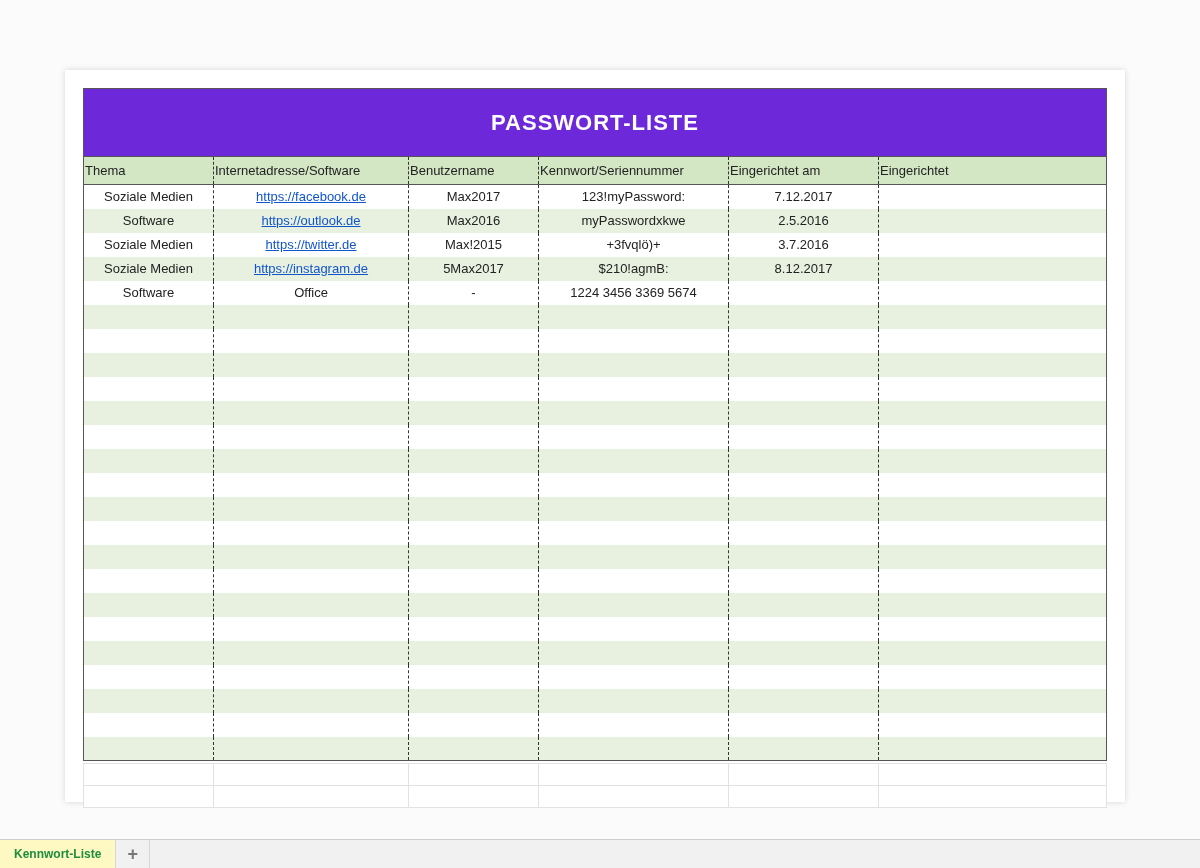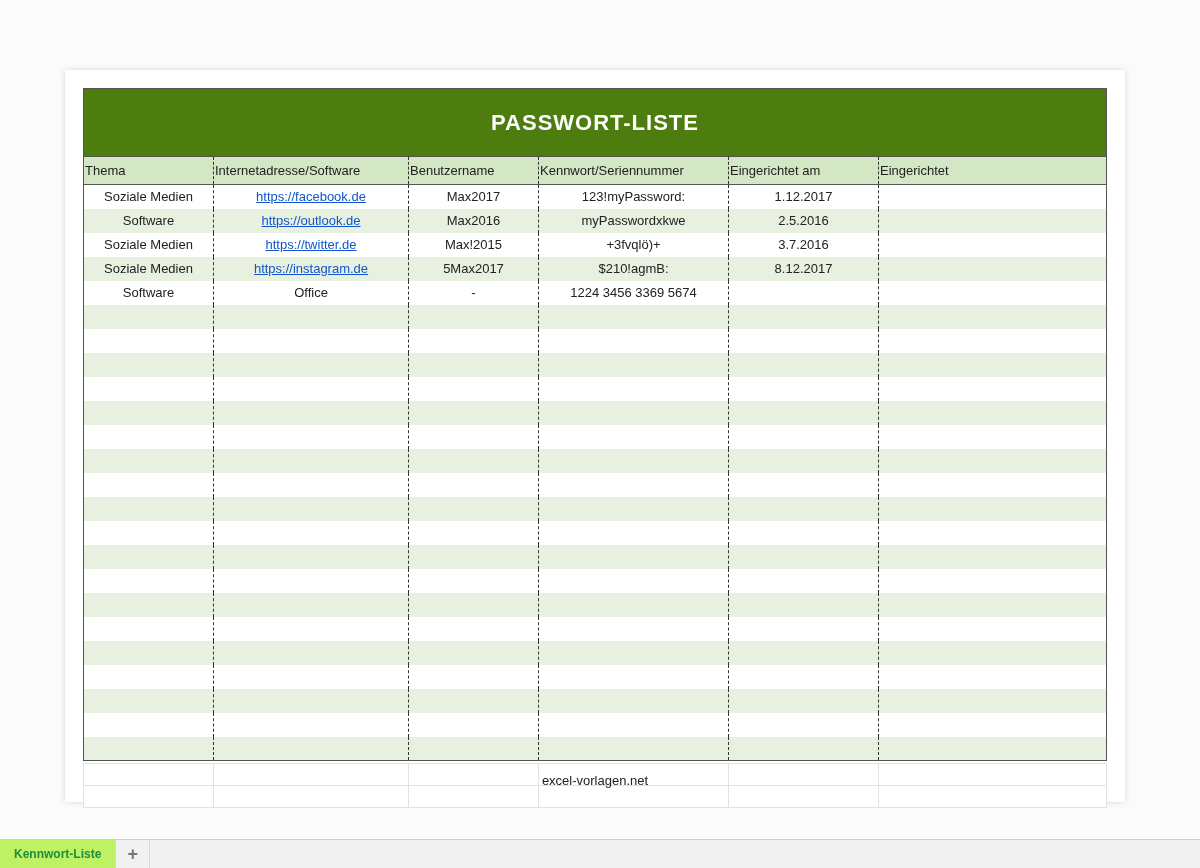--- a/index.html
+++ b/index.html
@@ -25,21 +25,21 @@
     background: #fff;
     box-shadow: 0 0 6px rgba(0,0,0,0.15);
     padding: 18px 18px 0 18px;
   }
   .sheet {
     width: 100%;
     border: 1px solid #555;
     border-collapse: collapse;
   }
   .title-row td {
-    background: #4d7c0f;
+    background: #6d28d9;
     color: #fff;
     font-weight: bold;
     text-align: center;
     font-size: 22px;
     height: 68px;
     letter-spacing: 1px;
     border: 1px solid #555;
   }
   .header-row td {
     background: #d4e7c5;
@@ -82,21 +82,21 @@
     height: 29px;
     background: #f1f1f1;
     border-top: 1px solid #cfcfcf;
     display: flex;
     align-items: stretch;
   }
   .tab {
     padding: 0 14px;
     display: flex;
     align-items: center;
-    background: #bef264;
+    background: #fef9c3;
     color: #1e8e3e;
     font-weight: bold;
     font-size: 12px;
     border-right: 1px solid #d7d7d7;
     cursor: pointer;
   }
   .tab-add {
     width: 34px;
     display: flex;
     align-items: center;
@@ -146,21 +146,21 @@
         <td class="dashed-right">Eingerichtet am</td>
         <td class="last-col">Eingerichtet</td>
       </tr>
       </tbody>
         <tbody id="table-body">
           <tr class="data-row odd">
             <td class="dashed-right">Soziale Medien</td>
             <td class="dashed-right"><span class="link">https://facebook.de</span></td>
             <td class="dashed-right">Max2017</td>
             <td class="dashed-right">123!myPassword:</td>
-            <td class="dashed-right">1.12.2017</td>
+            <td class="dashed-right">7.12.2017</td>
             <td class="last-col"></td>
           </tr>
           <tr class="data-row even">
             <td class="dashed-right">Software</td>
             <td class="dashed-right"><span class="link">https://outlook.de</span></td>
             <td class="dashed-right">Max2016</td>
             <td class="dashed-right">myPasswordxkwe</td>
             <td class="dashed-right">2.5.2016</td>
             <td class="last-col"></td>
           </tr>
@@ -365,21 +365,20 @@
             <td></td>
             <td></td>
             <td></td>
             <td></td>
             <td></td>
             <td></td>
           </tr>
     </tbody>
       </table>
 
-    <div class="footer-link">excel-vorlagen.net</div>
   </div>
 
   <div class="tabstrip">
     <div class="tab">Kennwort-Liste</div>
     <div class="tab-add">
       <span>+</span>
     </div>
   </div>
 </div>
 

